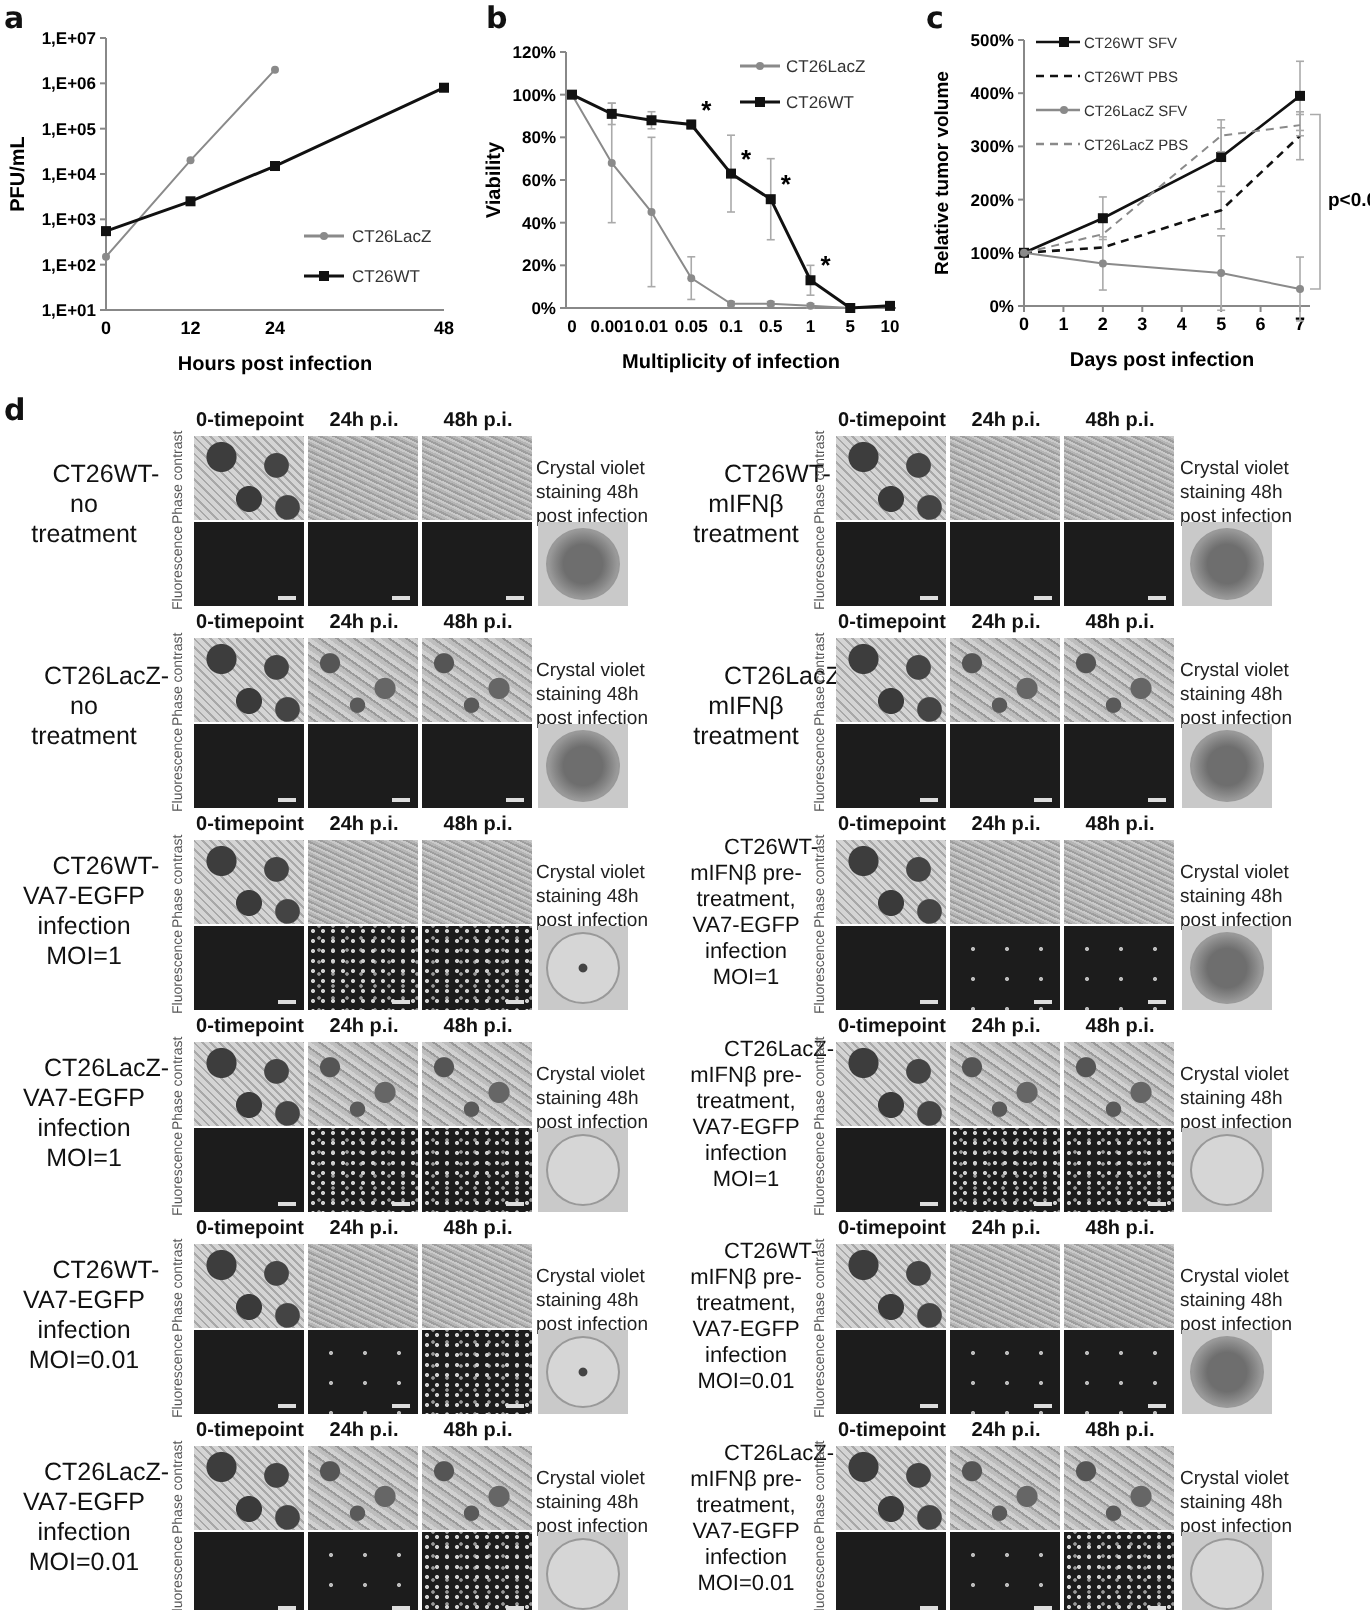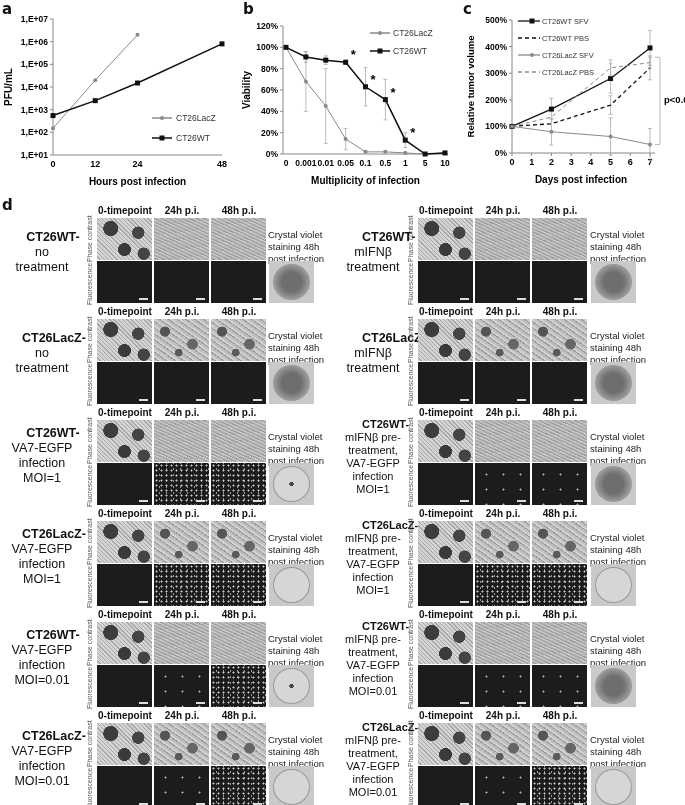--- a/index.html
+++ b/index.html
@@ -2,21 +2,21 @@
 <html><head>
 <meta charset="utf-8">
 <style>
   html,body{margin:0;padding:0;background:#fff;}
   body{width:685px;height:805px;position:relative;overflow:hidden;font-family:"Liberation Sans",sans-serif;color:#111;}
   .panel-letter{position:absolute;font-weight:bold;font-size:15px;font-family:"DejaVu Sans",sans-serif;}
   svg text{font-family:"Liberation Sans",sans-serif;}
   .chart{position:absolute;}
   
   .cond{position:absolute;text-align:center;font-size:12.5px;line-height:15px;color:#111;}
-  .cond b{font-weight:bold;margin-left:22px;}
+  .cond b{font-weight:normal;margin-left:22px;}
   .hdr{position:absolute;font-size:10px;font-weight:bold;text-align:center;width:56px;}
   .vlab{position:absolute;font-size:7px;color:#555;transform:rotate(-90deg);transform-origin:left top;white-space:nowrap;}
   .tile{position:absolute;width:55px;height:42px;box-sizing:border-box;}
   .phase{background:
       radial-gradient(circle at 20% 30%, #555 0 9%, transparent 10%),
       radial-gradient(circle at 70% 60%, #666 0 11%, transparent 12%),
       radial-gradient(circle at 45% 80%, #5a5a5a 0 8%, transparent 9%),
       repeating-linear-gradient(35deg,#bdbdbd 0 2px,#9a9a9a 2px 3px,#d0d0d0 3px 5px);}
   .phase.dense{background:repeating-linear-gradient(25deg,#c9c9c9 0 1px,#9e9e9e 1px 2px,#b5b5b5 2px 3px);}
   .phase.sparse{background:

